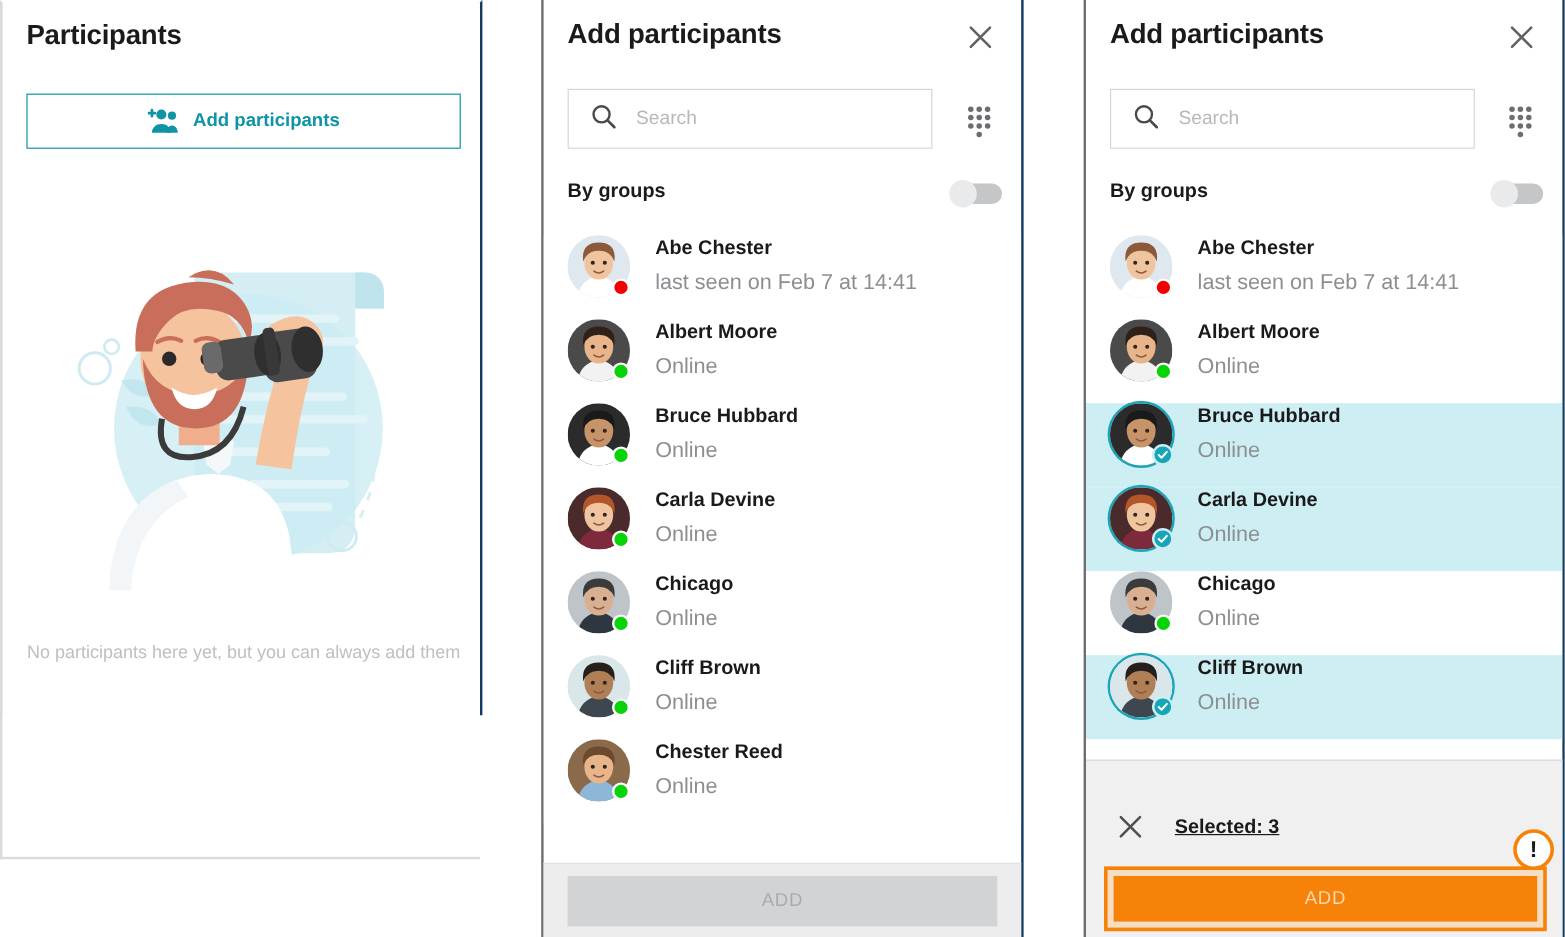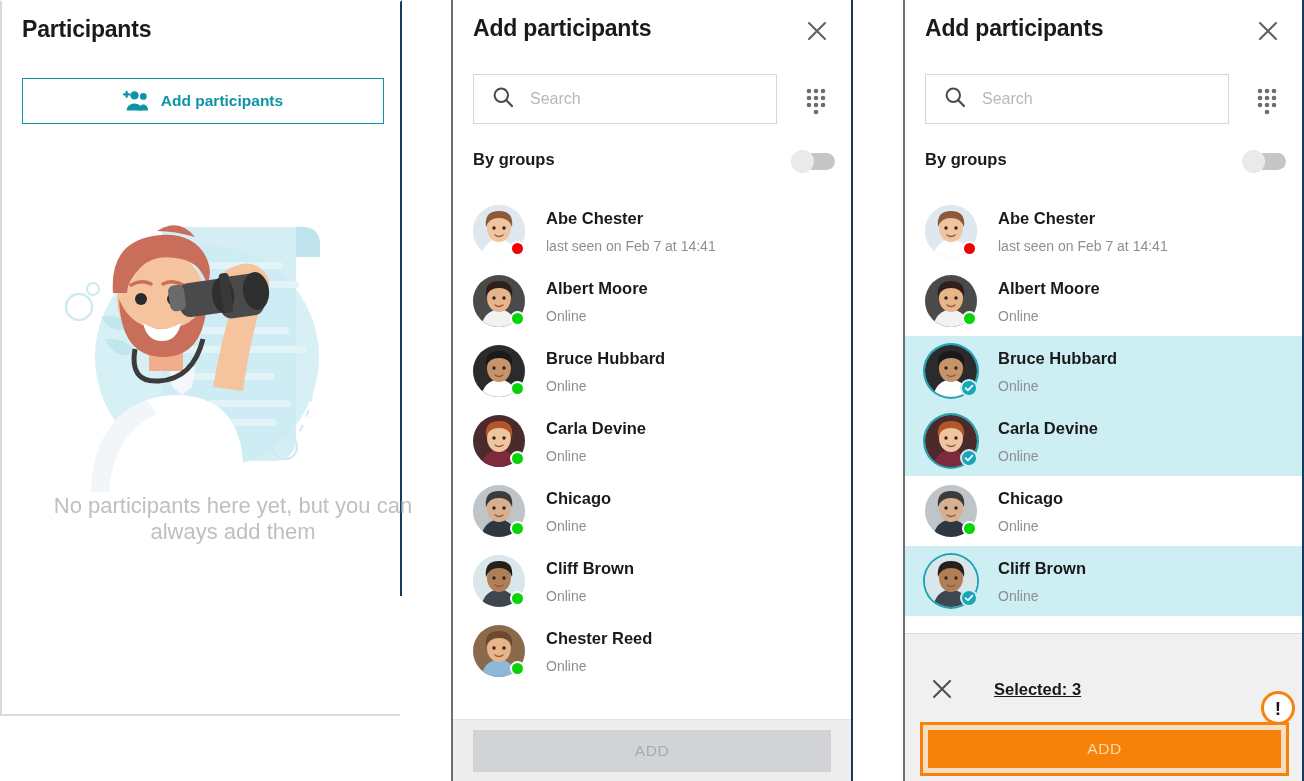--- a/index.html
+++ b/index.html
@@ -53,22 +53,22 @@
     background: #fff; cursor: pointer;
   }
   .add-participants-btn .label {
     font-size: 15.5px; font-weight: bold; color: #0e94a6;
   }
   .icon-add-person { width: 26px; height: 22px; display:block; }
 
   .illustration { position: absolute; left: 55px; top: 205px; width: 290px; height: 285px; }
 
   .empty-text {
-    position: absolute; left: 20px; top: 491px; width: 362px;
-    text-align: center; color: #bdbfc1; font-size: 22px; line-height: 26px; margin-left: 30px;
+    position: absolute; left: 20px; top: 529px; width: 362px;
+    text-align: center; color: #bdbfc1; font-size: 15px; line-height: 26px;
   }
 
   
   .dlg-title {
     position: absolute; left: 20px; top: 15px;
     font-size: 23px; font-weight: bold; color: #1a1a1a; letter-spacing:-0.2px;
   }
   .dlg-close {
     position: absolute; right: 20px; top: 17px; width: 28px; height: 28px;
     display:flex; align-items:center; justify-content:center; cursor:pointer;
@@ -100,21 +100,21 @@
     border-radius: 9px; background: #c4c6c8;
   }
   .toggle .knob {
     position: absolute; left: 0; top: 0; width: 23px; height: 23px;
     border-radius: 50%; background: #e9eaeb;
   }
 
   
   .plist { position: absolute; left: 0; right: 0; top: 196px; overflow: hidden; }
   .prow {
-    position: relative; height: 70px; display: flex; align-items: center;
+    position: relative; height: 70px; display: flex; align-items: flex-start;
     padding-left: 20px; cursor: pointer; background: #fff;
   }
   .prow.selected { background: #cdeef2; }
   .prow .avatar-wrap { position: relative; width: 52px; height: 52px; flex: 0 0 52px; }
   .prow .avatar {
     width: 52px; height: 52px; border-radius: 50%; overflow: hidden;
     display: block; background: #e4e9ee;
   }
   .prow.selected .avatar { box-shadow: 0 0 0 2px #18a5b8; }
   .status-dot {
@@ -125,41 +125,41 @@
   .status-dot.online { background: #07d407; }
   .status-dot.offline { background: #f20000; }
   .check-badge {
     position: absolute; right: -1px; bottom: 0px;
     width: 18px; height: 18px; border-radius: 50%;
     background: #18a5b8; border: 2px solid #cdeef2;
     display: flex; align-items: center; justify-content: center;
   }
   .prow .ptext { margin-left: 21px; }
   .prow .pname { font-size: 16.5px; font-weight: bold; color: #1a1a1a; line-height: 22px; }
-  .prow .pstatus { font-size: 14px; color: #8c8f92; margin-top: 7px; line-height: 20px; }
+  .prow .pstatus { font-size: 18px; color: #8c8f92; margin-top: 7px; line-height: 20px; }
 
   
   .footer-plain {
     position: absolute; left: 0; right: 0; bottom: 0; height: 62px;
     background: #ededed; border-top: 1px solid #e3e3e3;
   }
   .add-btn-disabled {
     position: absolute; left: 20px; top: 10px; right: 20px; height: 42px;
     background: #d2d3d5; color: #a8abae; border: none;
     font-size: 15.5px; letter-spacing: 0.6px;
     font-family: "Liberation Sans", sans-serif; cursor: default;
   }
 
   
   .footer-selected {
     position: absolute; left: 0; right: 0; bottom: 0; height: 148px;
     background: #f0f0f0; border-top: 1px solid #dadada;
   }
   .selected-row {
-    position: absolute; left: 26px; top: 44px; display: flex; align-items: center; gap: 41px;
+    position: absolute; left: 26px; top: 44px; display: flex; align-items: center; gap: 26px;
   }
   .selected-clear { width: 22px; height: 22px; cursor: pointer; }
   .selected-count {
     font-size: 16.5px; font-weight: bold; color: #1a1a1a;
     text-decoration: underline; cursor: pointer;
   }
   .add-highlight {
     position: absolute; left: 15px; right: 13px; top: 88px; height: 54px;
     border: 3px solid #f7820a; background: #f6dec3;
   }

